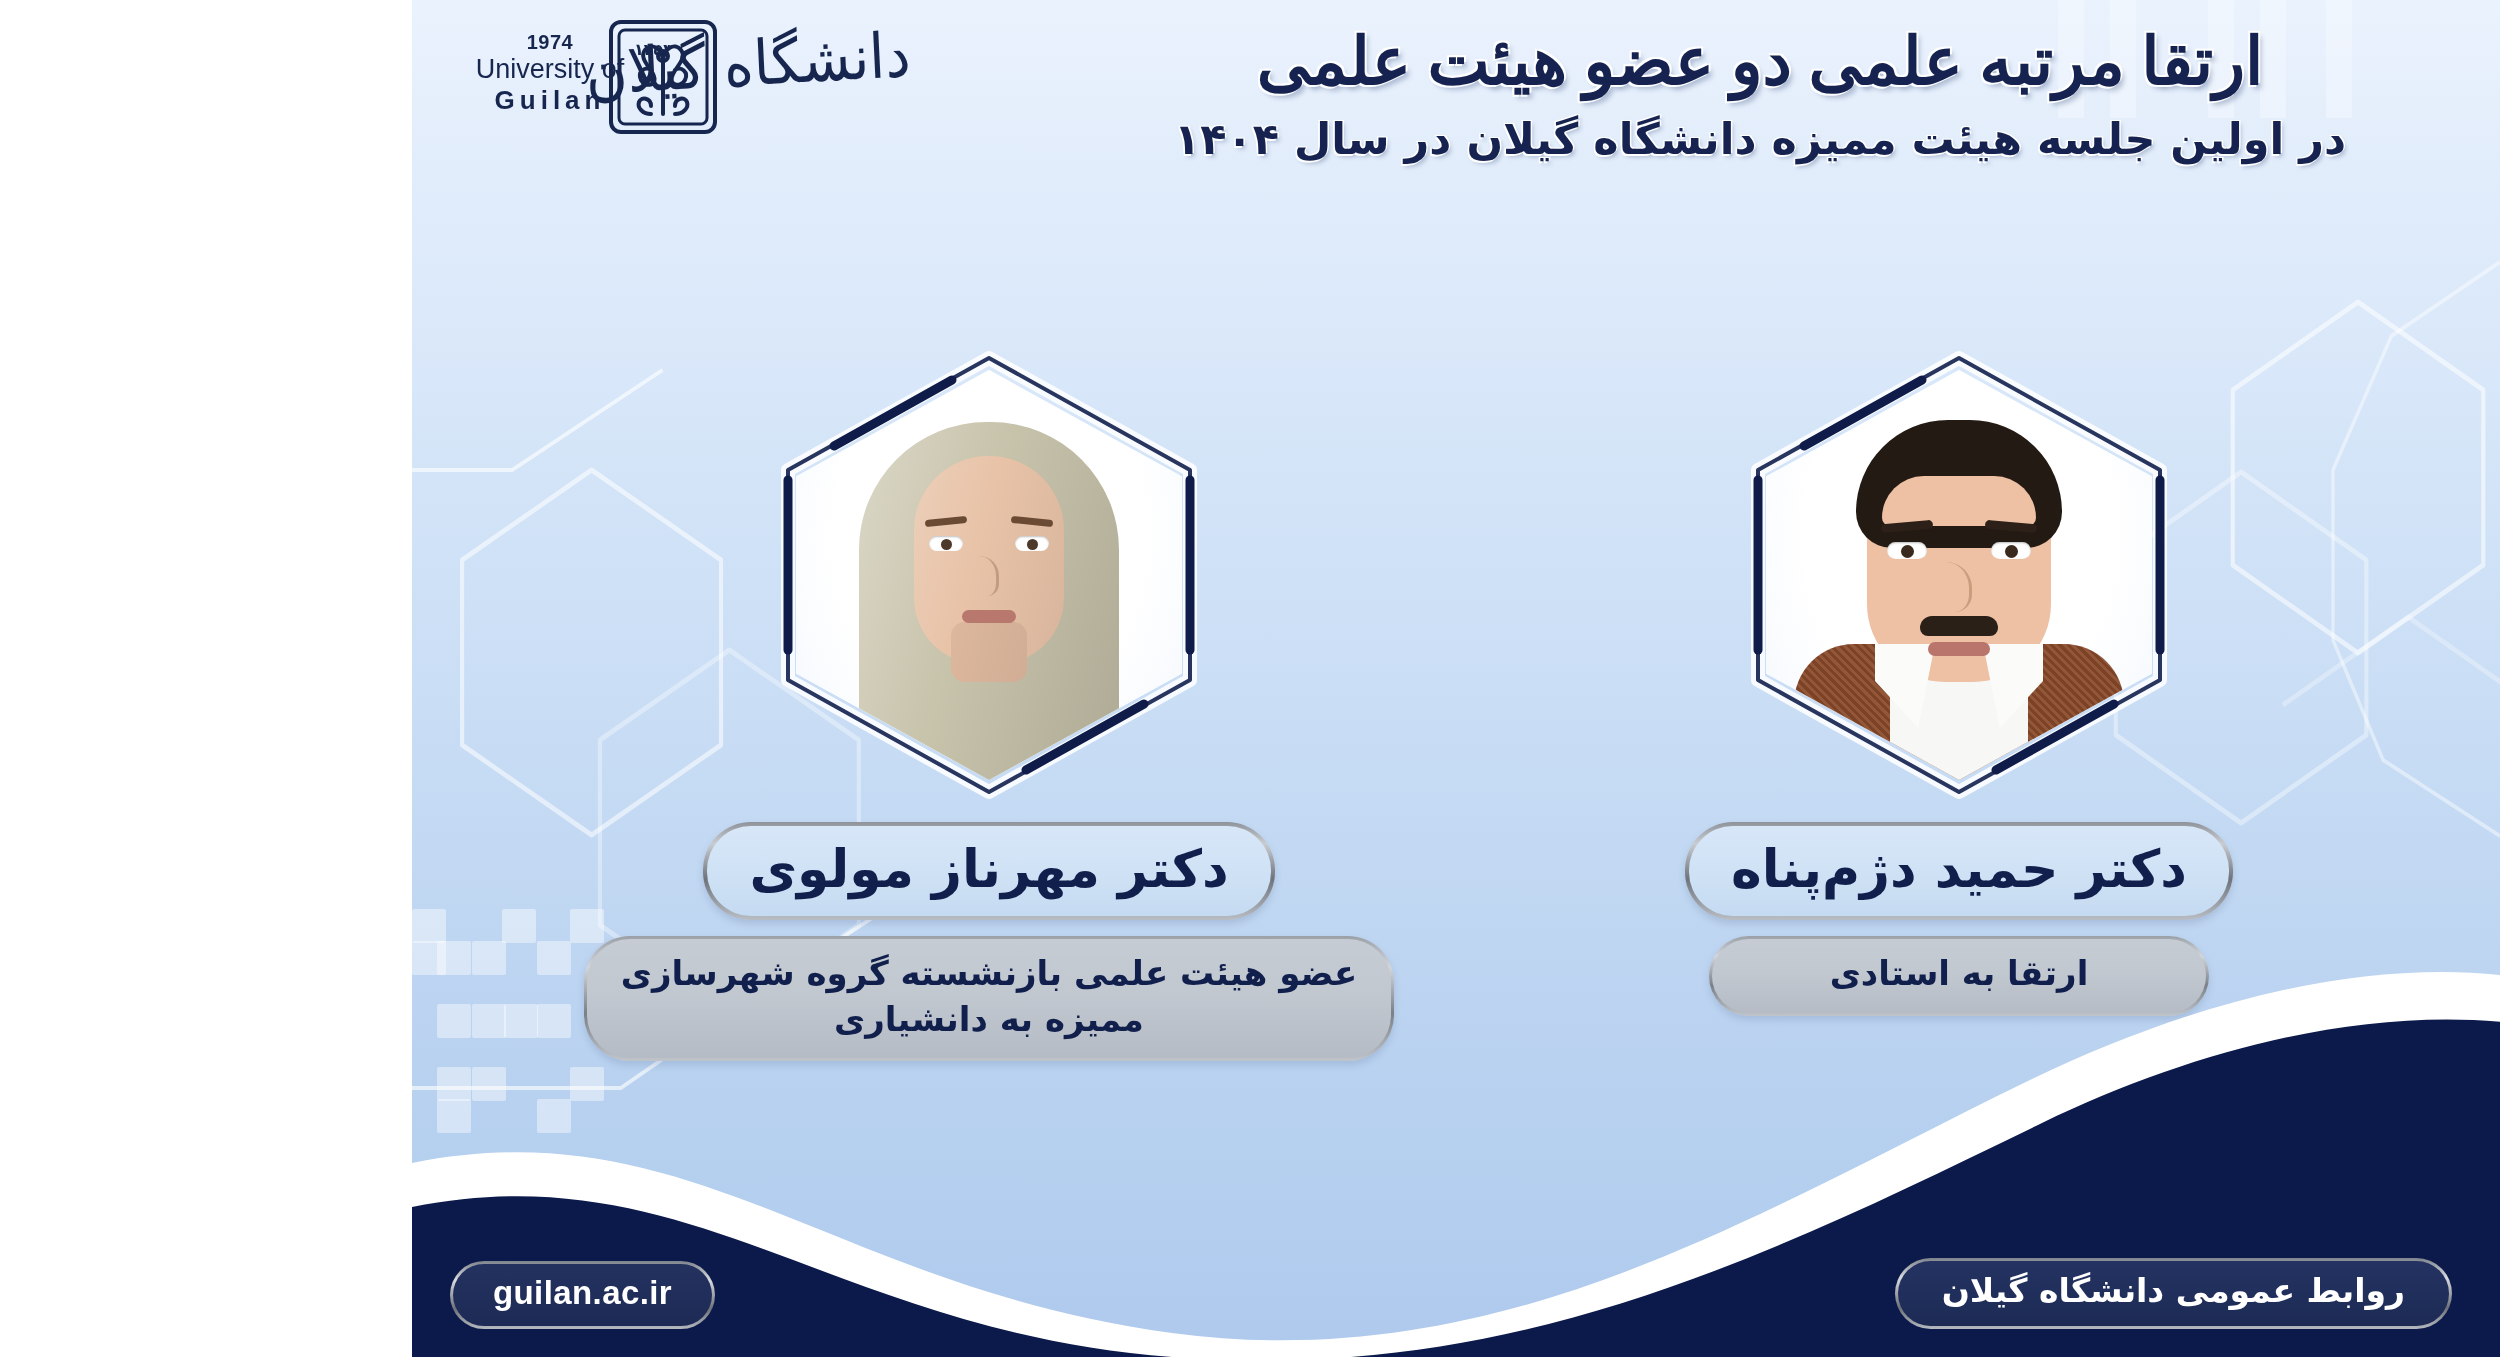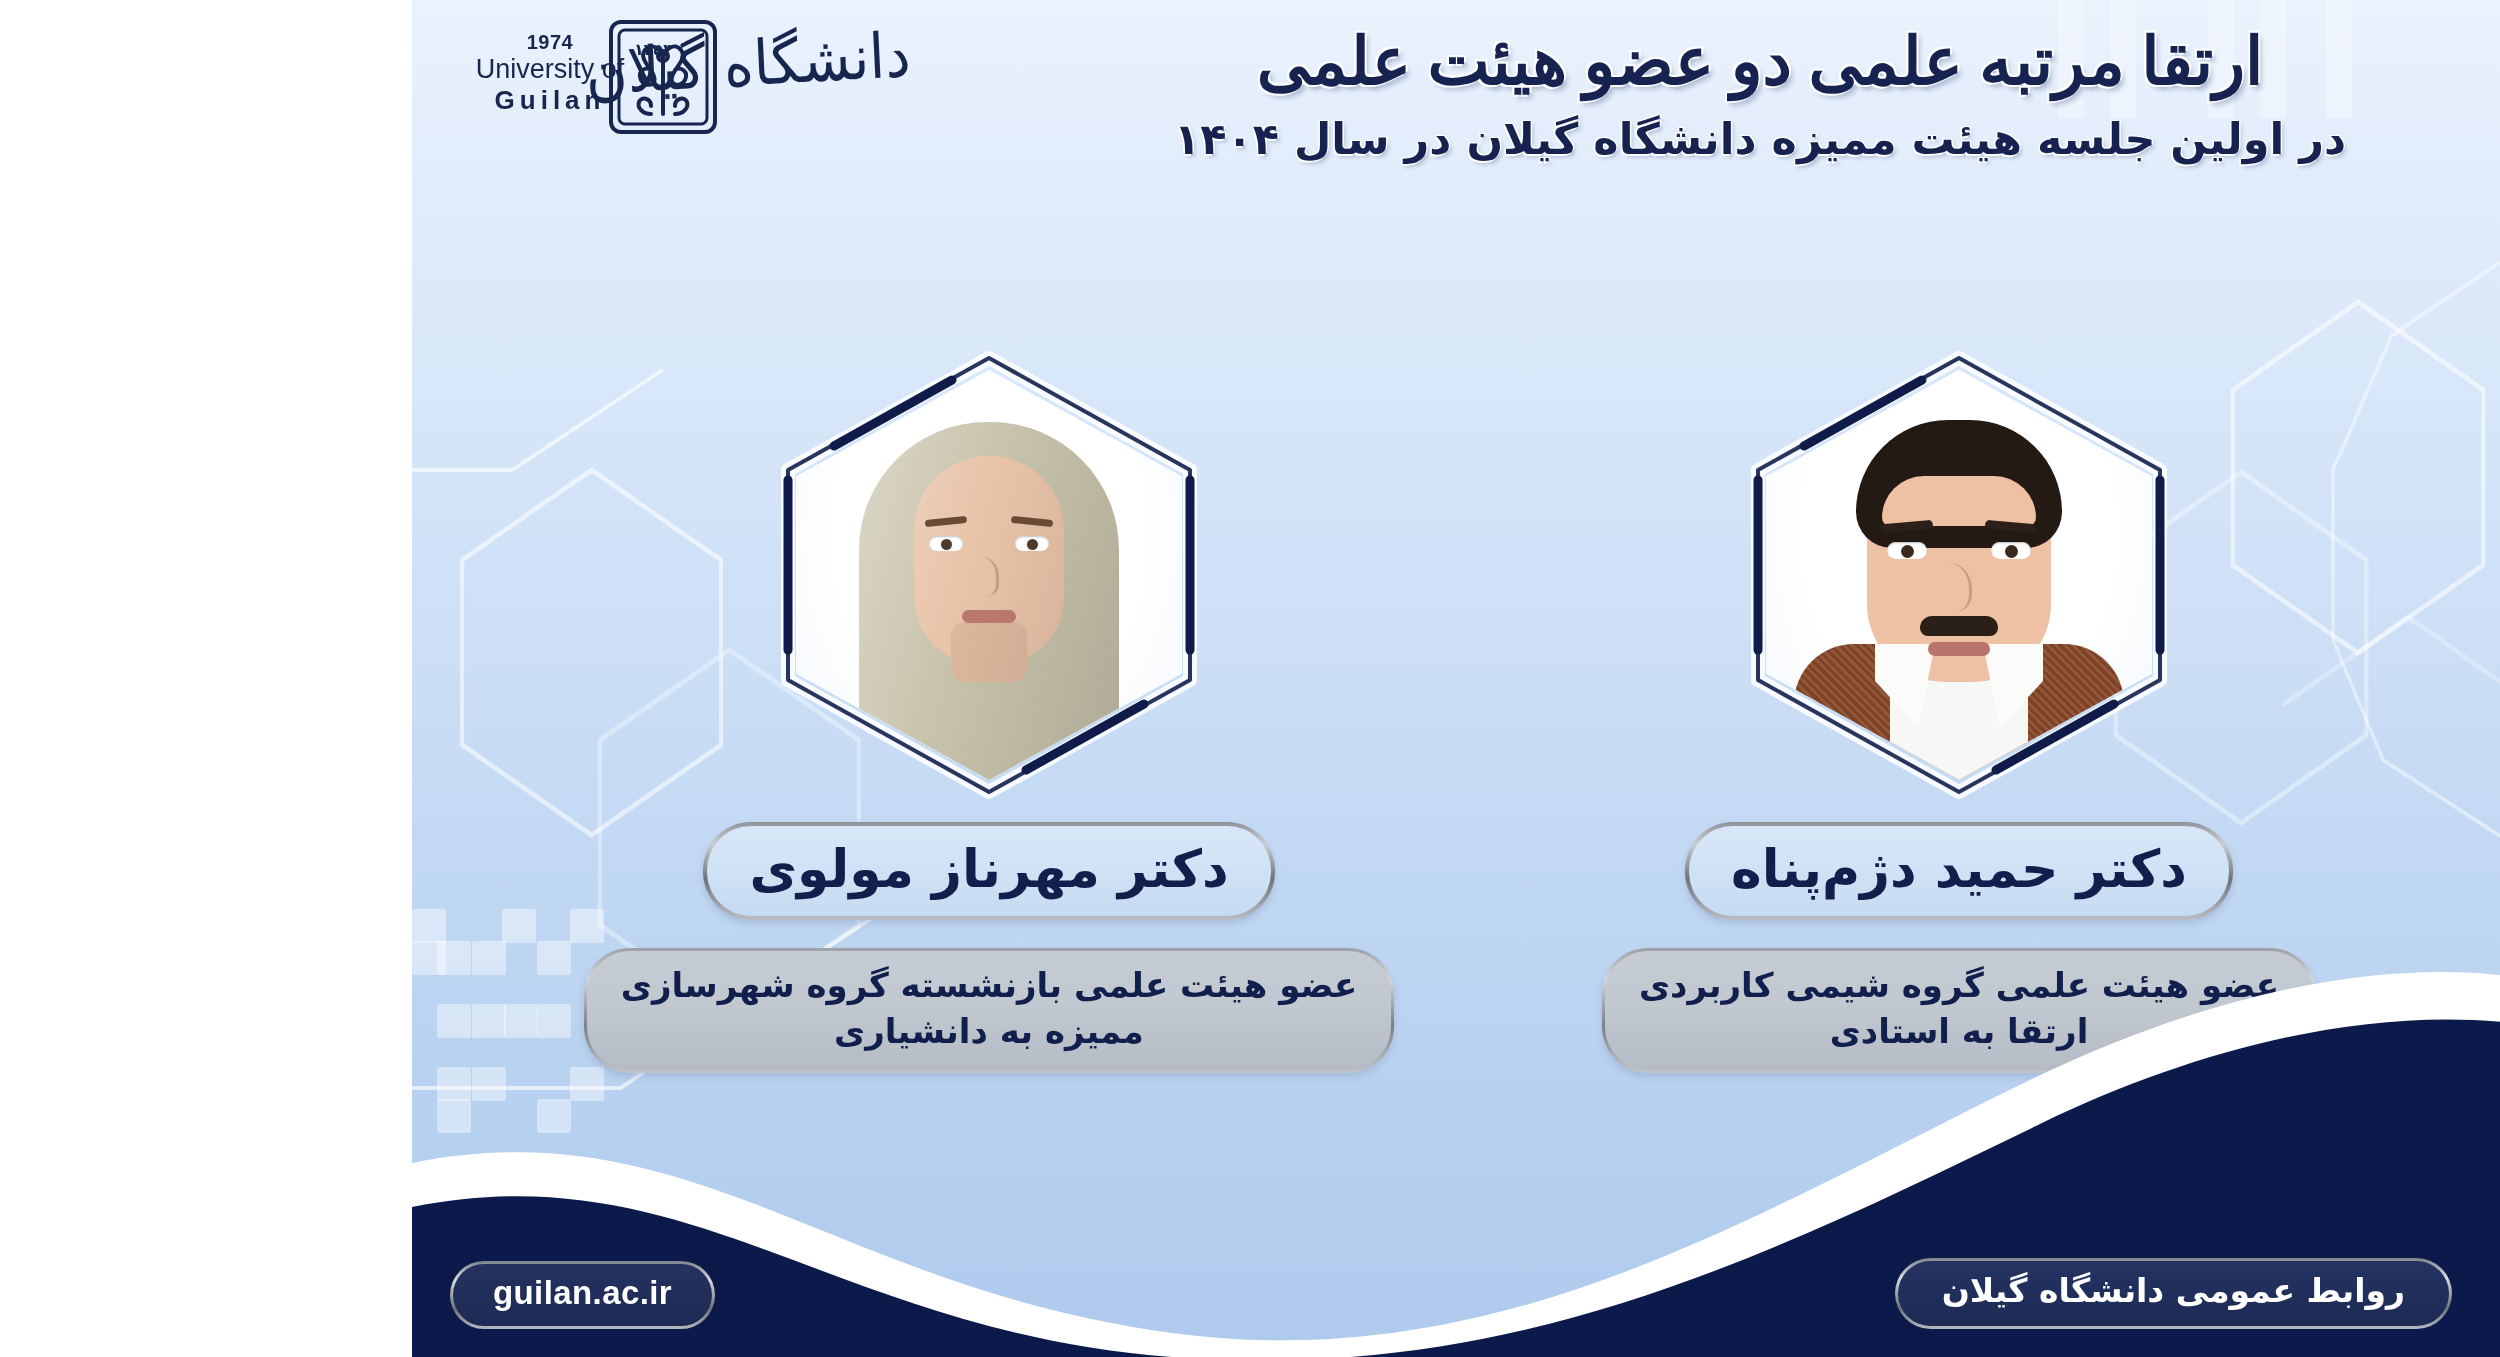--- a/index.html
+++ b/index.html
@@ -250,21 +250,21 @@
       linear-gradient(to bottom, #8e9299 0%, #c9ccd1 22%, #6f747c 58%, #b9bdc4 100%);
     box-shadow: 0 4px 7px rgba(80,100,140,.22);
     text-align: center;
   }
   .name-plate span {
     font-size: 52px; font-weight: 700; color: #111f4d; line-height: 1.2;
     font-family: "DejaVu Sans", sans-serif; white-space: nowrap;
   }
 
   .desc-plate {
-    margin-top: 28px;
+    margin-top: 16px;
     min-width: 500px;
     padding: 12px 34px 16px;
     border-radius: 46px;
     border: 3px solid transparent;
     background-origin: border-box;
     background-clip: padding-box, border-box;
     background-image:
       linear-gradient(to bottom, #c6ccd3 0%, #c2c8d0 45%, #b4bbc4 100%),
       linear-gradient(to bottom, #9ba0a7 0%, #d2d5da 25%, #7b8087 62%, #c0c4cb 100%);
     box-shadow: 0 4px 7px rgba(80,100,140,.20);
@@ -464,21 +464,20 @@
             <path d="M416 130 L416 300"></path>
             <path d="M60 96 L178 30"></path>
             <path d="M370 354 L252 420"></path>
           </g>
         </svg>
       </div>
       <div class="name-plate">
         <span>دکتر حمید دژم‌پناه</span>
       </div>
       <div class="desc-plate">
-        <span class="l1">عضو هیئت علمی گروه شیمی کاربردی</span>
         <span class="l2">ارتقا به استادی</span>
       </div>
     </div>
 
   </div>
 
   <div class="footer-wave">
     <svg viewBox="0 0 2500 400" preserveAspectRatio="none" aria-hidden="true">
       <path d="M0 206 C 280 150 420 330 760 376 C 1090 420 1340 258 1620 122 C 1790 40 1980 -8 2140 26 C 2300 58 2420 92 2500 104 L2500 400 L0 400 Z" fill="#ffffff"></path>
       <path d="M0 250 C 280 194 420 374 760 400 C 1100 426 1350 302 1630 166 C 1800 84 1990 40 2150 74 C 2310 106 2430 140 2500 152 L2500 400 L0 400 Z" fill="#0c1a4b"></path>

